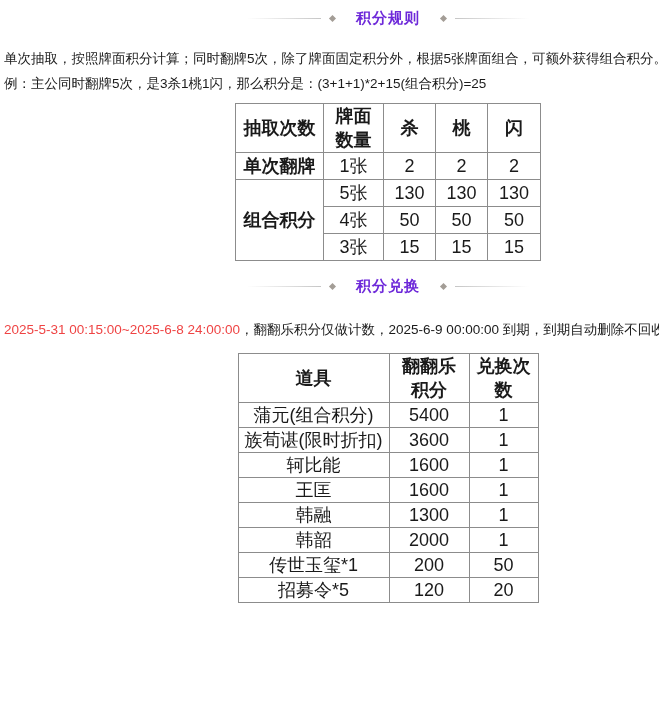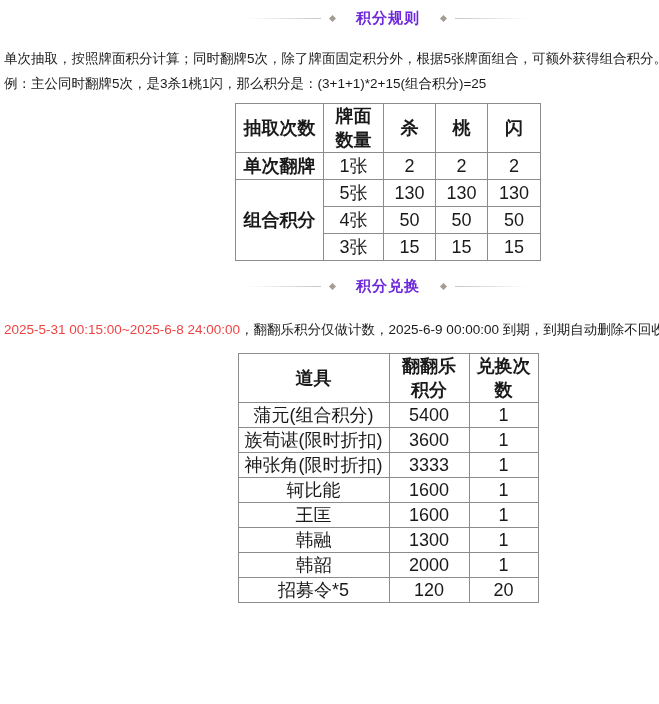--- a/index.html
+++ b/index.html
@@ -165,43 +165,43 @@
           <td>蒲元(组合积分)</td>
           <td>5400</td>
           <td>1</td>
         </tr>
         <tr>
           <td>族荀谌(限时折扣)</td>
           <td>3600</td>
           <td>1</td>
         </tr>
         <tr>
-          <td>神张角(限时折扣)</td>
-          <td>3333</td>
-          <td>1</td>
-        </tr>
-        <tr>
           <td>轲比能</td>
           <td>1600</td>
           <td>1</td>
         </tr>
         <tr>
           <td>王匡</td>
           <td>1600</td>
           <td>1</td>
         </tr>
         <tr>
           <td>韩融</td>
           <td>1300</td>
           <td>1</td>
         </tr>
         <tr>
           <td>韩韶</td>
           <td>2000</td>
           <td>1</td>
+        </tr>
+        <tr>
+          <td>传世玉玺*1</td>
+          <td>200</td>
+          <td>50</td>
         </tr>
         <tr>
           <td>招募令*5</td>
           <td>120</td>
           <td>20</td>
         </tr>
       </tbody>
   </table>
 
 </div>

